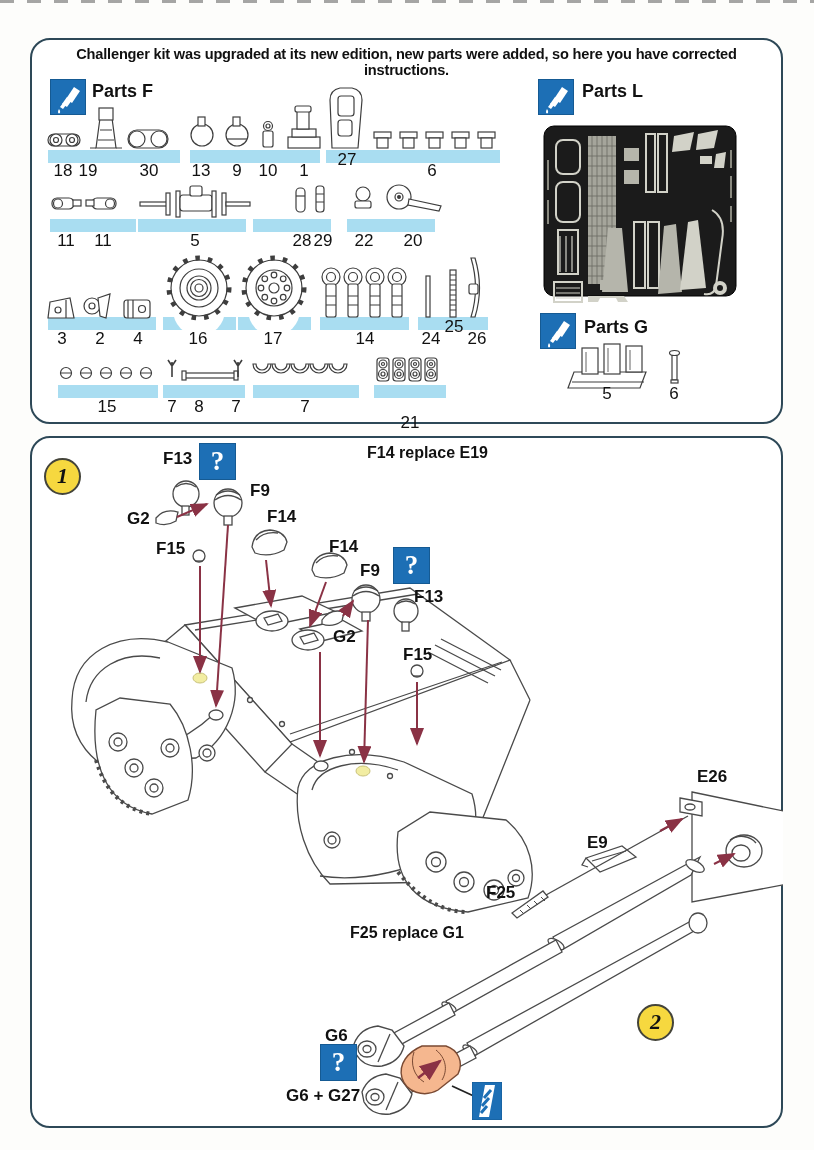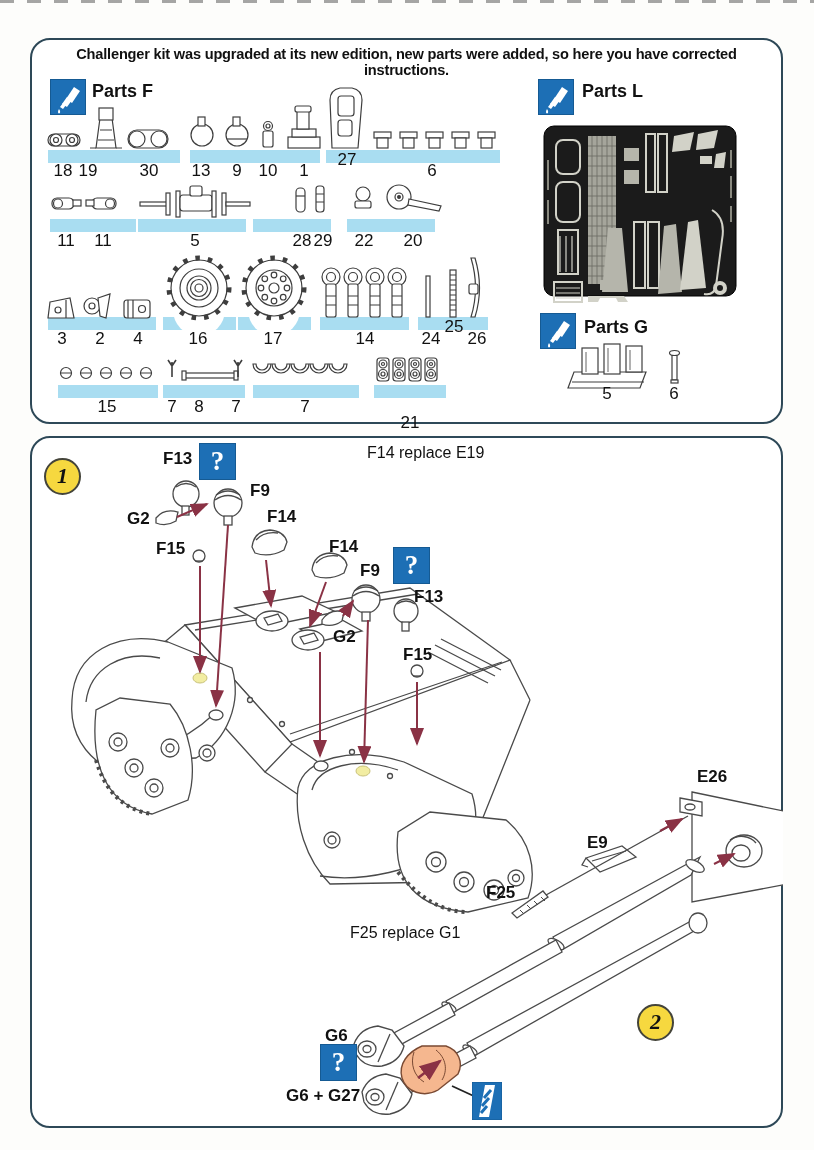--- a/index.html
+++ b/index.html
@@ -8,21 +8,21 @@
   .scan-top{position:absolute;top:0;left:0;width:100%;height:3px;opacity:.45;
         background:repeating-linear-gradient(90deg,#3a3a3a 0 14px,transparent 14px 27px);}
   .panel{position:absolute;background:#fff;border:2.5px solid #2d4857;border-radius:20px;box-sizing:border-box;}
   .panel1{left:30px;top:38px;width:753px;height:386px;}
   .panel2{left:30px;top:436px;width:753px;height:692px;}
   .notice{position:absolute;left:45px;top:46px;width:723px;text-align:center;
         font-weight:bold;font-size:14.6px;letter-spacing:-.2px;}
   .ptitle{position:absolute;font-weight:bold;font-size:18px;}
   .pn{position:absolute;transform:translateX(-50%);font-weight:normal;font-size:17px;}
   .plabel{position:absolute;font-weight:bold;font-size:17px;white-space:nowrap;}
-  .pnote{position:absolute;font-weight:normal;font-size:16px;white-space:nowrap;}
+  .pnote{position:absolute;font-weight:bold;font-size:16px;white-space:nowrap;}
   .glue{position:absolute;width:36px;height:36px;background:#1d6fb5;border:1px solid #155a93;box-sizing:border-box;}
   .qbox{position:absolute;width:37px;height:37px;background:#1d6fb5;border:1px solid #155a93;
         color:#fff;font-weight:bold;font-size:27px;line-height:34px;text-align:center;
         font-family:"Liberation Serif",serif;box-sizing:border-box;}
   .marker{position:absolute;width:37px;height:37px;border-radius:50%;background:#f6d83f;
         border:2px solid #44443a;box-sizing:border-box;text-align:center;line-height:32px;
         font-weight:bold;font-style:italic;font-size:22px;font-family:"Liberation Serif",serif;}
   svg.layer{position:absolute;}
 </style>
 </head>

